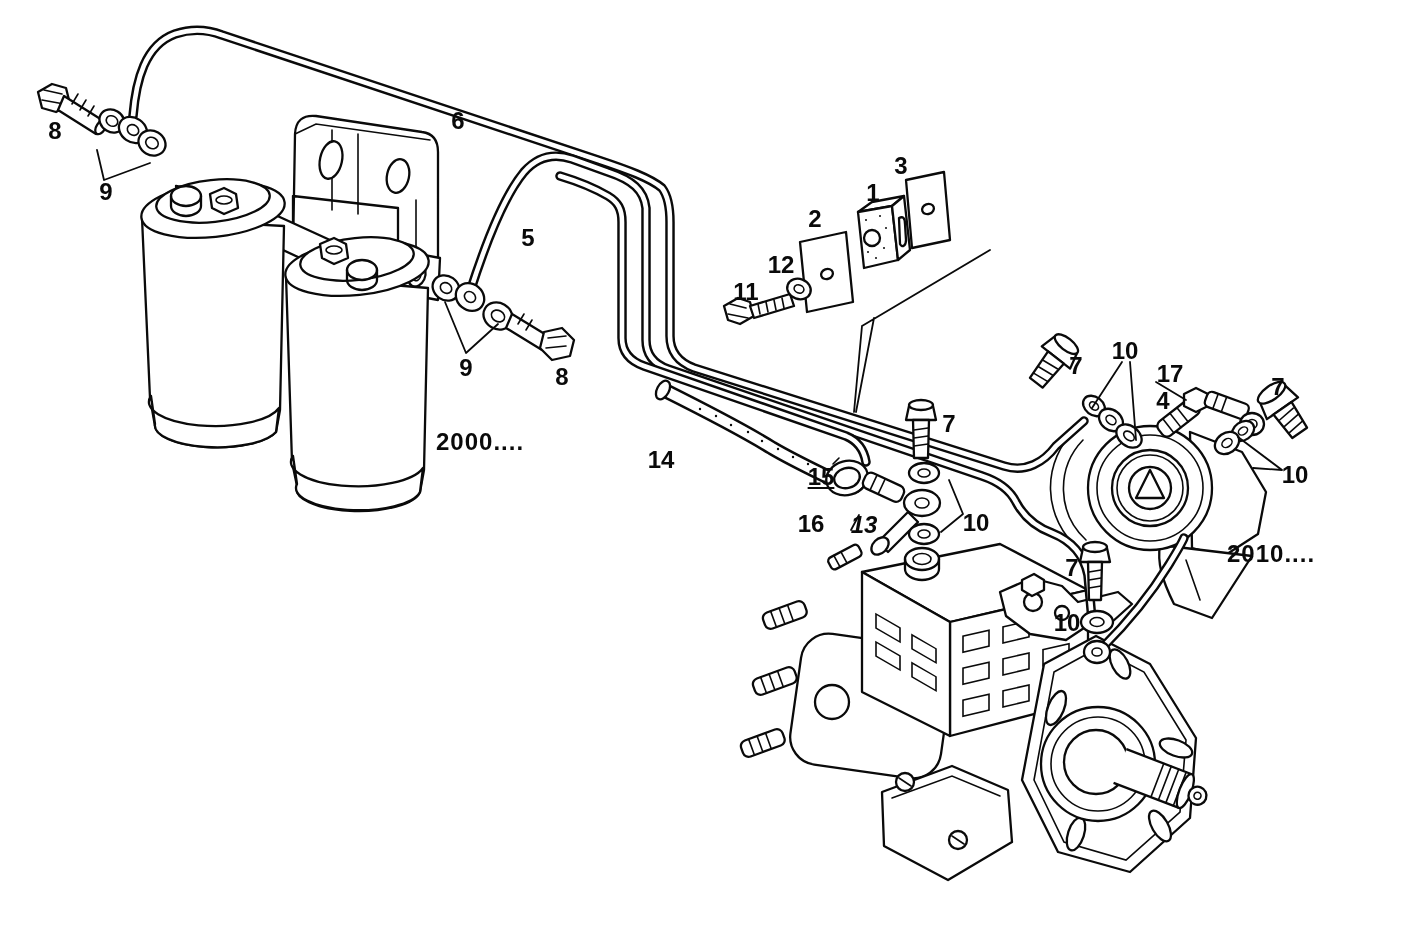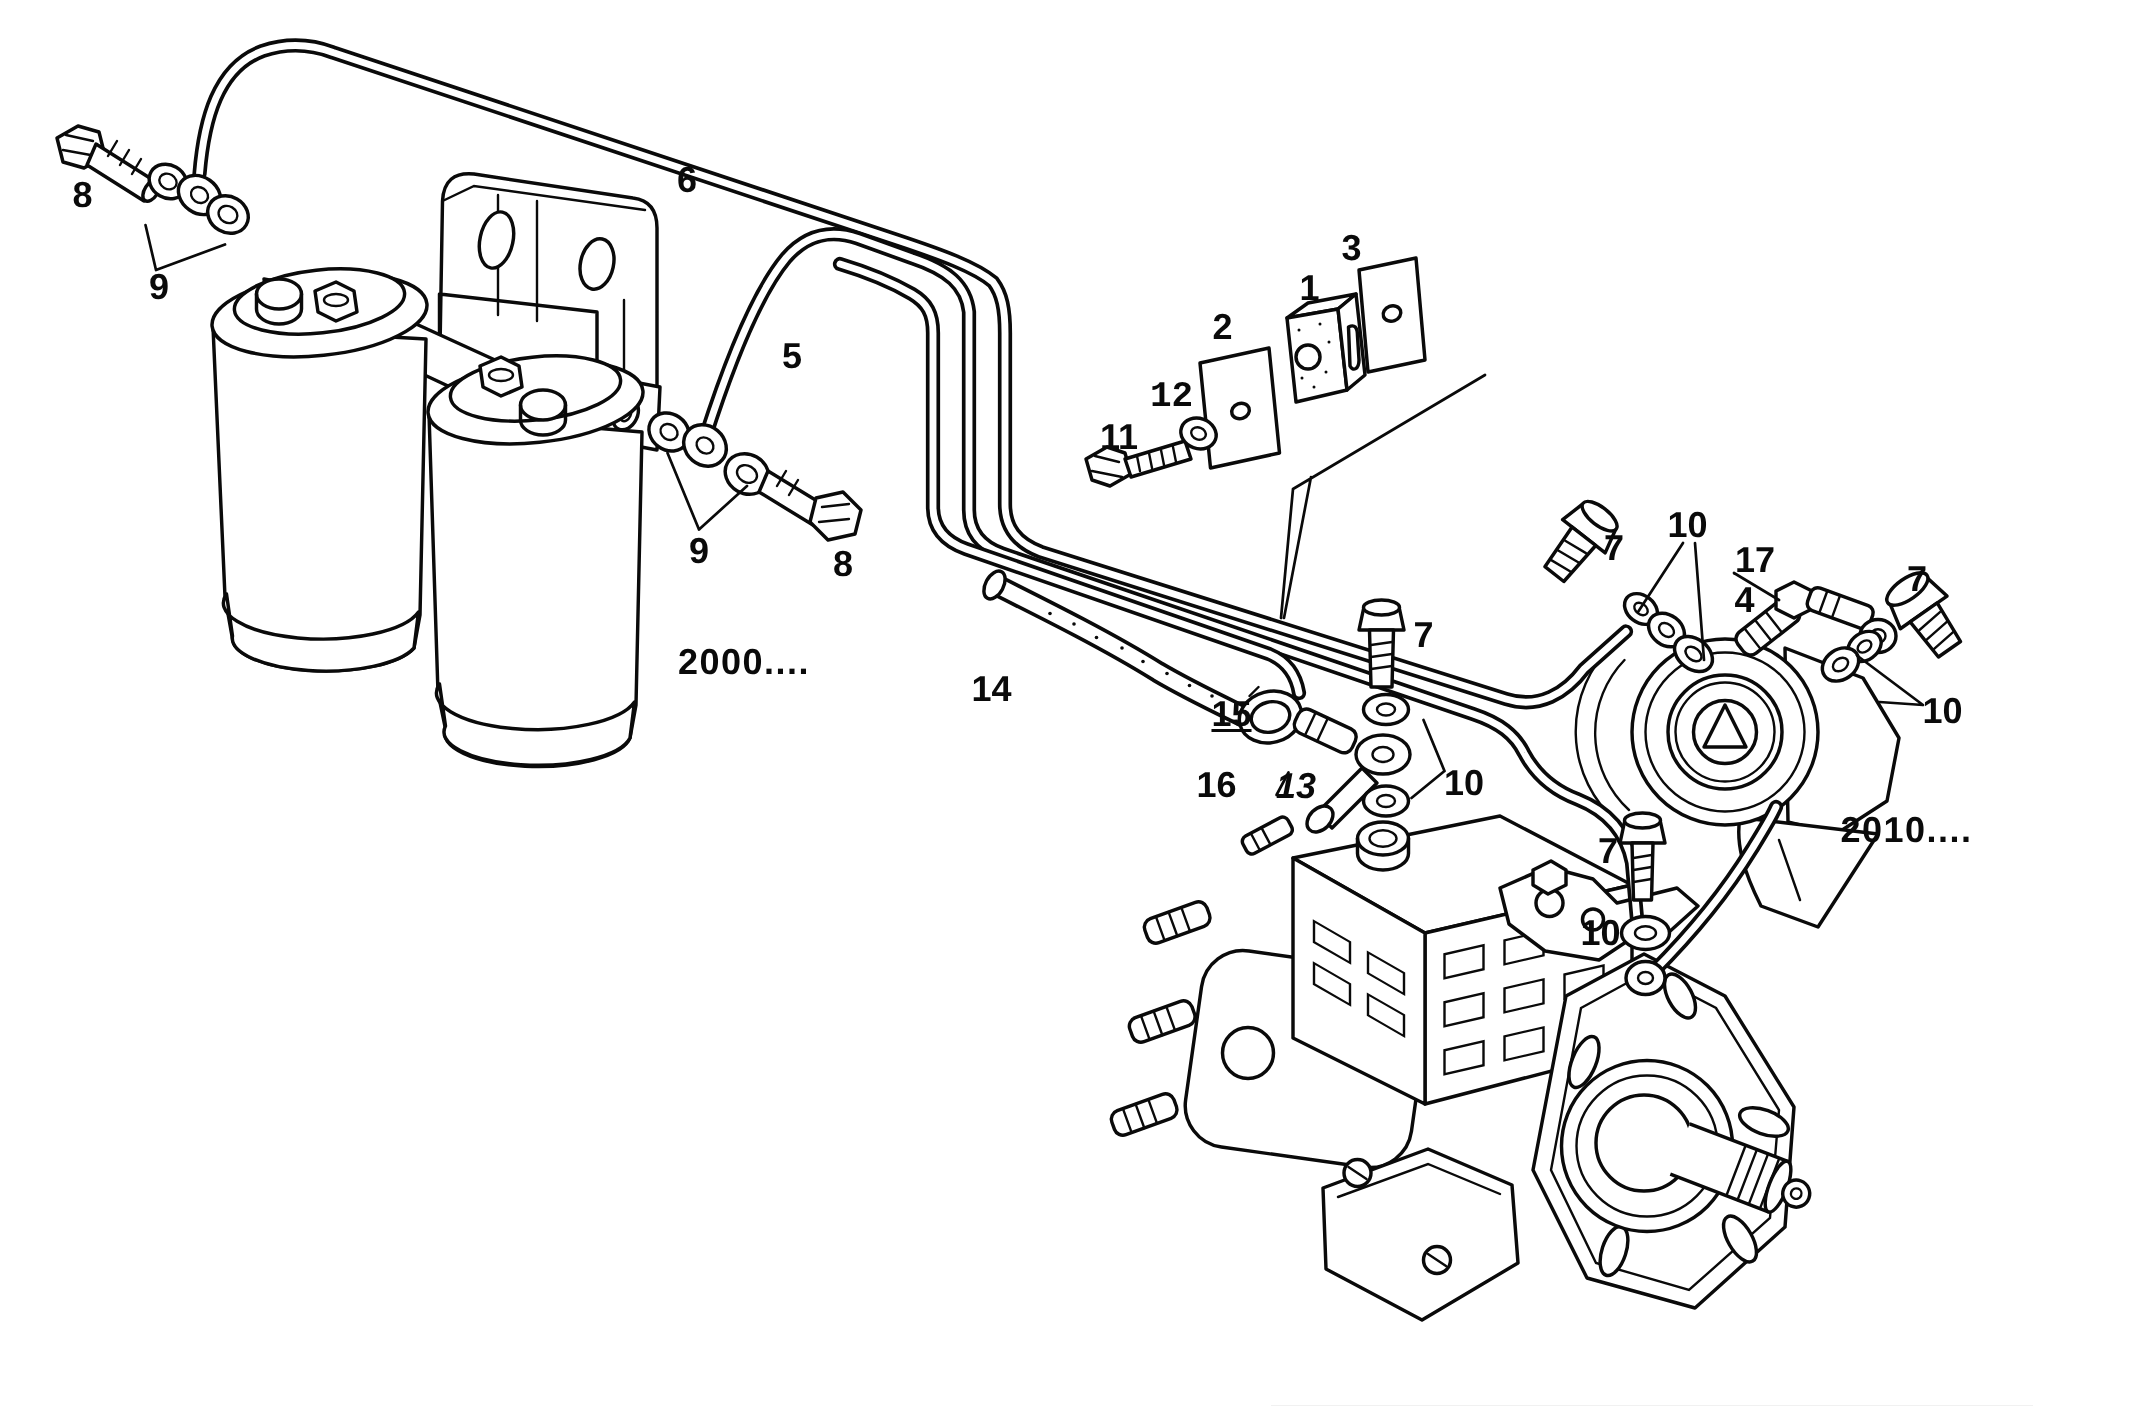--- a/index.html
+++ b/index.html
@@ -345,34 +345,34 @@
 </svg>
 
 <div id="callout-layer">
       <div class="callout" style="left: 55px; top: 131px;">8</div>
       <div class="callout" style="left: 106px; top: 192px;">9</div>
       <div class="callout" style="left: 458px; top: 121px;">6</div>
       <div class="callout" style="left: 528px; top: 238px;">5</div>
       <div class="callout" style="left: 901px; top: 166px;">3</div>
       <div class="callout" style="left: 873px; top: 193px;">1</div>
       <div class="callout" style="left: 815px; top: 219px;">2</div>
-      <div class="callout" style="left: 781px; top: 265px; font-family: Liberation Mono, monospace;">12</div>
+      <div class="callout" style="left: 781px; top: 265px;">12</div>
       <div class="callout" style="left: 746px; top: 292px;">11</div>
       <div class="callout" style="left: 466px; top: 368px;">9</div>
       <div class="callout" style="left: 562px; top: 377px;">8</div>
       <div class="callout" style="left: 661px; top: 460px;">14</div>
       <div class="callout" style="left: 949px; top: 424px;">7</div>
       <div class="callout" style="left: 821px; top: 477px; text-decoration: underline;">15</div>
       <div class="callout" style="left: 811px; top: 524px;">16</div>
       <div class="callout" style="left: 864px; top: 525px; font-style: italic;">13</div>
       <div class="callout" style="left: 976px; top: 523px;">10</div>
       <div class="callout" style="left: 1076px; top: 366px;">7</div>
       <div class="callout" style="left: 1125px; top: 351px;">10</div>
       <div class="callout" style="left: 1170px; top: 374px;">17</div>
       <div class="callout" style="left: 1163px; top: 401px;">4</div>
       <div class="callout" style="left: 1278px; top: 387px;">7</div>
       <div class="callout" style="left: 1295px; top: 475px;">10</div>
       <div class="callout" style="left: 1072px; top: 568px;">7</div>
       <div class="callout" style="left: 1067px; top: 623px;">10</div>
-      <div class="caption" style="left: 436px; top: 442px; margin-left: 16px;">2000....</div>
+      <div class="caption" style="left: 436px; top: 442px;">2000....</div>
       <div class="caption" style="left: 1227px; top: 554px;">2010....</div>
     </div>
 </div>
 
 </body></html>

